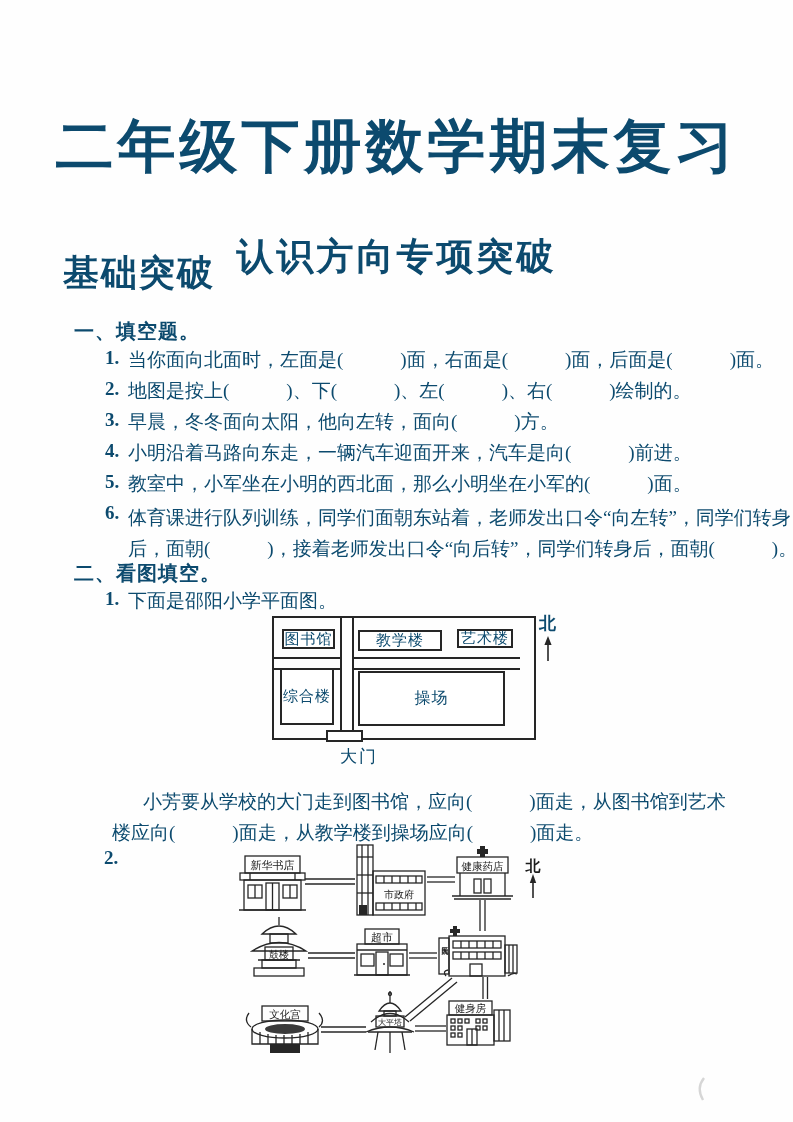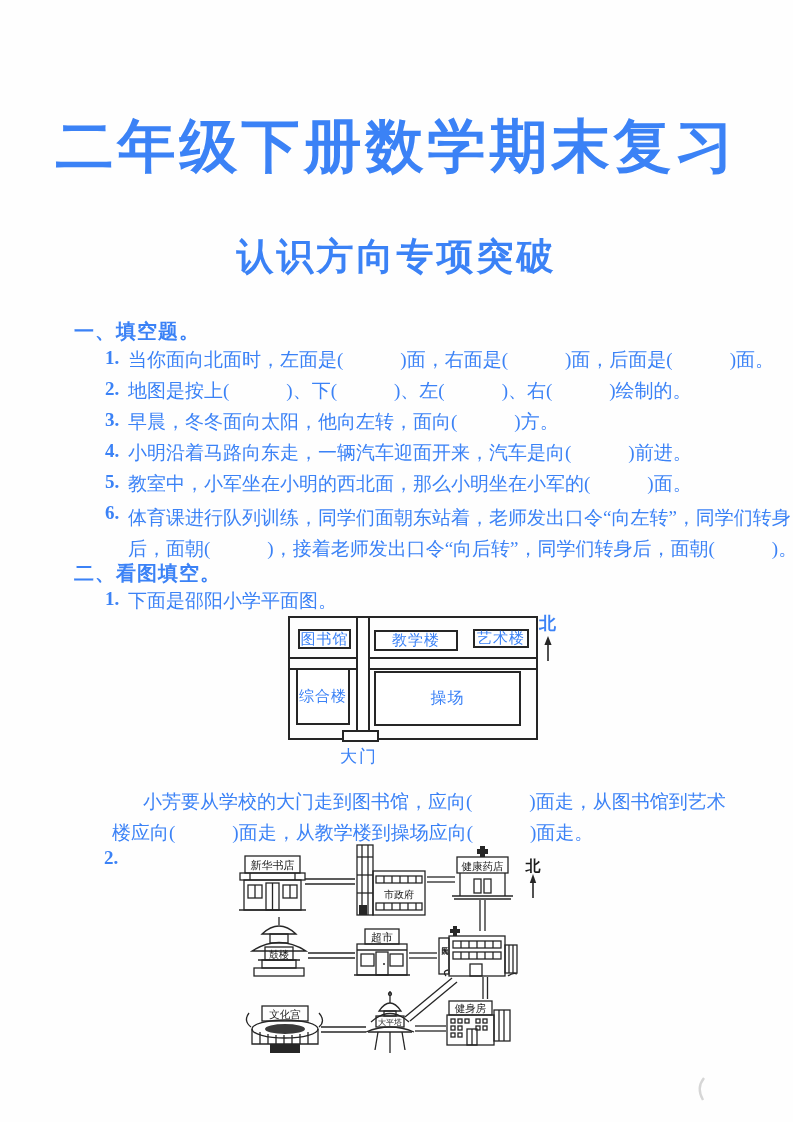--- a/index.html
+++ b/index.html
@@ -1,43 +1,44 @@
 <!DOCTYPE html>
 <html><head>
 <meta charset="utf-8">
 <style>
   html,body{margin:0;padding:0;background:#fff;}
   #page{position:relative;width:793px;height:1122px;background:#fefefe;overflow:hidden;
-        font-family:"Liberation Serif","DejaVu Serif",serif;color:#3b82f6;}
+        font-family:"Liberation Serif","DejaVu Serif",serif;color:#0c4a6e;}
   .abs{position:absolute;}
   .title{left:0;right:0;top:108px;text-align:center;font-size:58px;font-weight:700;letter-spacing:4px;white-space:nowrap;}
   .subtitle{left:0;right:0;top:192px;text-align:center;font-size:37px;font-weight:700;letter-spacing:3px;white-space:nowrap;margin-top:40px;}
   .section{left:63px;top:249px;font-size:36px;font-weight:700;letter-spacing:2px;}
   .h2{font-size:20px;font-weight:700;letter-spacing:1px;margin-left:12px;}
   .qnum{font-size:19px;font-weight:700;}
   .qtext{font-size:19px;white-space:nowrap;}
   .qline{font-size:19px;line-height:31px;white-space:nowrap;}
   
-  #map1{left:288px;top:616px;width:246px;height:120px;border:2px solid #262626;}
+  #map1{left:272px;top:616px;width:246px;height:120px;border:2px solid #262626;padding-left:14px;}
   .b{position:absolute;border:2px solid #262626;background:#fff;display:flex;align-items:center;
      justify-content:center;font-size:15px;letter-spacing:1px;z-index:3;}
   .hroad{position:absolute;left:0;top:39px;width:246px;height:9px;border-top:2px solid #262626;border-bottom:2px solid #262626;z-index:1;}
   .vroad{position:absolute;left:66px;top:0;width:10px;height:116px;border-left:2px solid #262626;border-right:2px solid #262626;background:#fff;z-index:2;}
   .gate{position:absolute;left:52px;top:112px;width:33px;height:8px;border:2px solid #262626;background:#fff;z-index:4;}
   .northbox{display:flex;flex-direction:column;align-items:center;}
   .northlabel{font-size:17px;font-weight:700;}
   svg text{font-family:"Liberation Serif","DejaVu Serif",serif;fill:#1b1b1b;}
 </style>
 </head>
 <body>
 
 <div id="page">
 
   <div class="abs title">二年级下册数学期末复习</div>
   <div class="abs subtitle">认识方向专项突破</div>
+  <div class="abs section">基础突破</div>
 
   <div class="abs h2" style="left:62px;top:318px;">一、填空题。</div>
 
   <div class="abs qnum" style="left:105px;top:347px;">1.</div>
   <div class="abs qtext" style="left:128px;top:347px;">当你面向北面时，左面是(　　　)面，右面是(　　　)面，后面是(　　　)面。</div>
 
   <div class="abs qnum" style="left:105px;top:378px;">2.</div>
   <div class="abs qtext" style="left:128px;top:378px;">地图是按上(　　　)、下(　　　)、左(　　　)、右(　　　)绘制的。</div>
 
   <div class="abs qnum" style="left:105px;top:409px;">3.</div>

